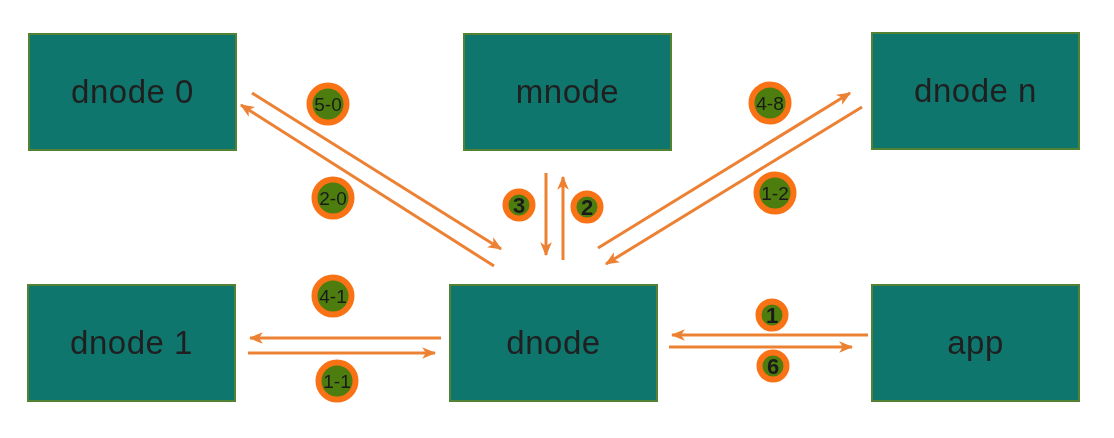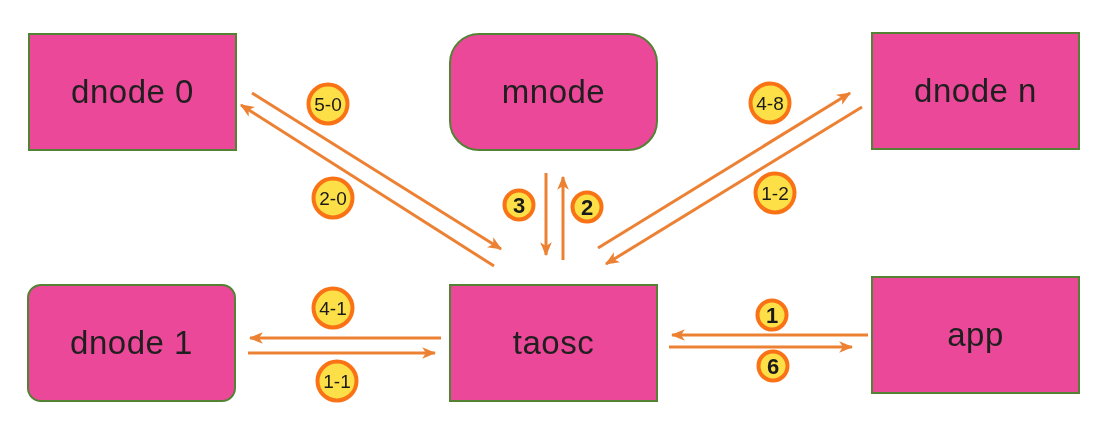--- a/index.html
+++ b/index.html
@@ -12,55 +12,55 @@
     position: relative;
     width: 1114px;
     height: 438px;
     background: #ffffff;
     overflow: hidden;
   }
   .node {
     position: absolute;
     width: 209px;
     height: 118px;
-    background: #ec4899;
+    background: #0f766e;
     border: 2px solid #548235;
     box-sizing: border-box;
     display: flex;
     align-items: center;
     justify-content: center;
     font-size: 33px;
     color: #1f1f1f;
     letter-spacing: 0.5px;
   }
   .node-dnode0 { left: 28px;  top: 33px;  }
-  .node-mnode  { left: 449px; top: 33px; border-radius: 30px;  }
+  .node-mnode  { left: 463px; top: 33px;  }
   .node-dnoden { left: 871px; top: 32px; text-align: center;  }
-  .node-dnode1 { left: 27px;  top: 284px; border-radius: 14px; }
+  .node-dnode1 { left: 27px;  top: 284px; }
   .node-taosc  { left: 449px; top: 284px; }
-  .node-app    { left: 871px; top: 276px; }
+  .node-app    { left: 871px; top: 284px; }
 
   .arrows-layer {
     position: absolute;
     left: 0; top: 0;
     width: 1114px;
     height: 438px;
   }
   .arrow {
     stroke: #ed8133;
     stroke-width: 3;
     fill: none;
   }
 
   .elabel {
     position: absolute;
     transform: translate(-50%, -50%);
     border-radius: 50%;
-    border: 4px solid #f97316;
-    background: #fde047;
+    border: 6px solid #f97316;
+    background: #4d7c0f;
     color: #1a1a1a;
     display: flex;
     align-items: center;
     justify-content: center;
     box-sizing: border-box;
   }
   .elabel.lg {
     width: 43px;
     height: 43px;
     font-size: 19px;
@@ -102,27 +102,27 @@
 
     <line class="arrow" x1="598" y1="248" x2="850" y2="93" marker-end="url(#ah)"></line>
 
     <line class="arrow" x1="862" y1="107" x2="606" y2="264" marker-end="url(#ah)"></line>
   </svg>
 
   <div class="node node-dnode0">dnode 0</div>
   <div class="node node-mnode">mnode</div>
   <div class="node node-dnoden">dnode n</div>
   <div class="node node-dnode1">dnode 1</div>
-  <div class="node node-taosc">taosc</div>
+  <div class="node node-taosc">dnode</div>
   <div class="node node-app">app</div>
 
   <div class="elabel sm" style="left:772px; top:315px;">1</div>
   <div class="elabel sm" style="left:587px; top:207px;">2</div>
   <div class="elabel sm" style="left:519px; top:205px;">3</div>
   <div class="elabel lg" style="left:333px; top:198px;">2-0</div>
   <div class="elabel lg" style="left:328px; top:104px;">5-0</div>
-  <div class="elabel lg" style="left:333px; top:308px;">4-1</div>
+  <div class="elabel lg" style="left:333px; top:296px;">4-1</div>
   <div class="elabel lg" style="left:337px; top:381px;">1-1</div>
   <div class="elabel lg" style="left:770px; top:103px;">4-8</div>
   <div class="elabel lg" style="left:775px; top:193px;">1-2</div>
   <div class="elabel sm" style="left:773px; top:366px;">6</div>
 
 </div>
 
 </body></html>

